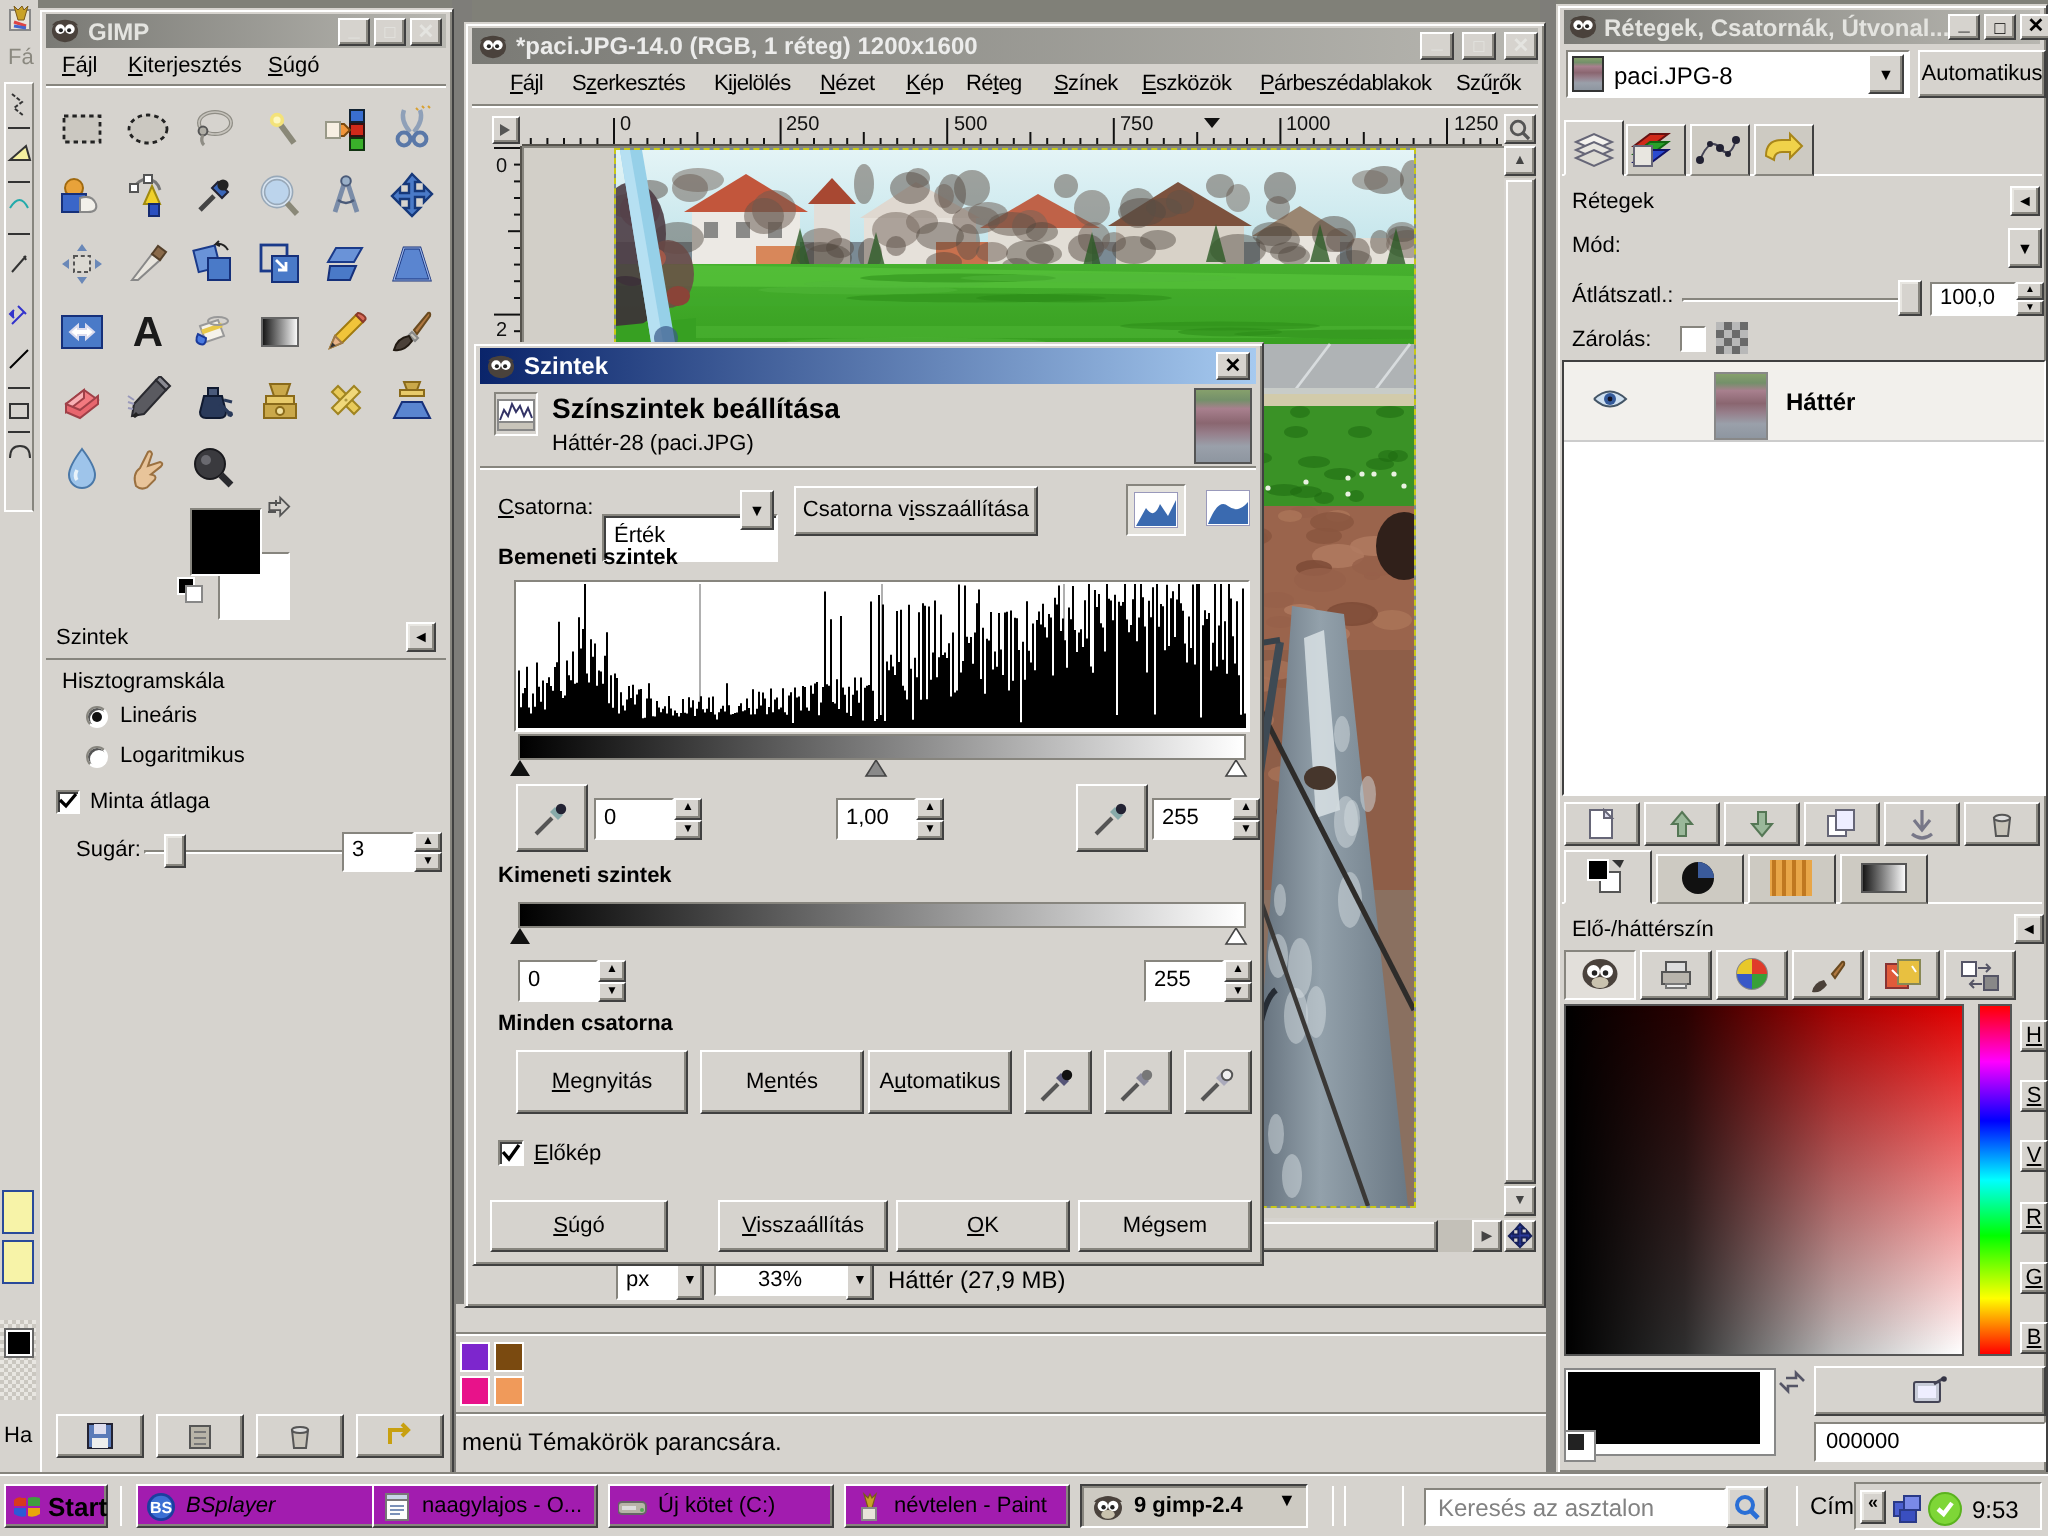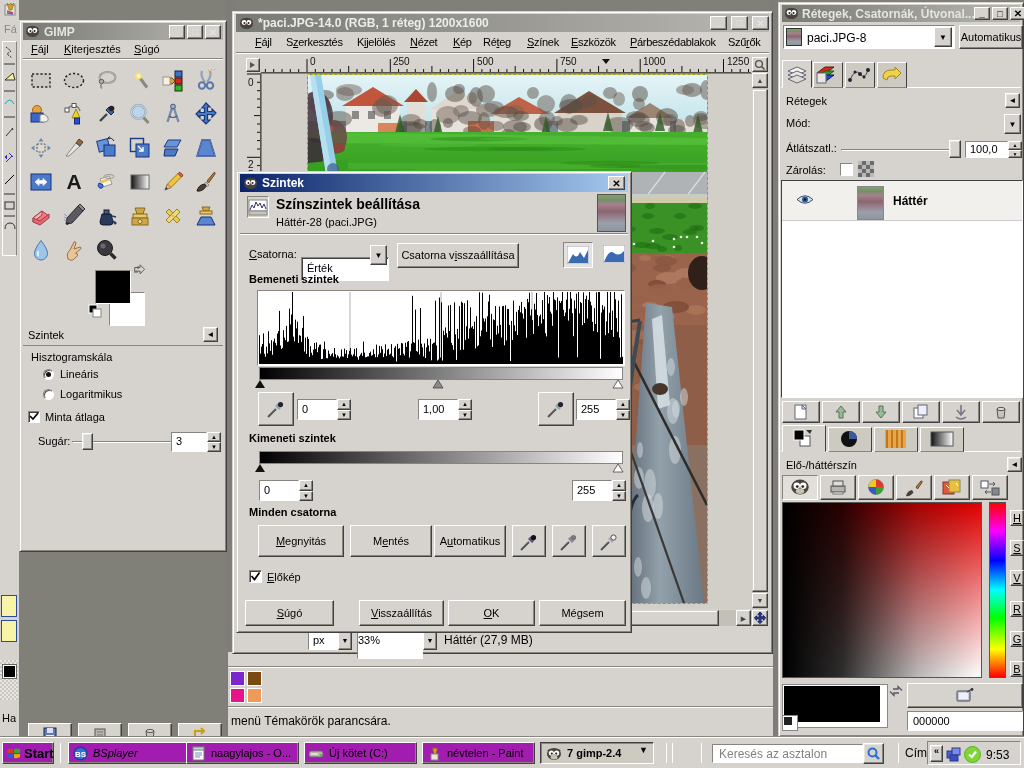--- a/index.html
+++ b/index.html
@@ -65,21 +65,21 @@
   <div class="abs" style="left:228px;top:652px;width:545px;height:85px;background:#d6d3ce;"></div>
   <div class="abs" style="left:228px;top:666px;width:545px;height:2px;border-top:1px solid #87857e;border-bottom:1px solid #fff;"></div>
   <div class="abs" style="left:230px;top:671px;width:15px;height:15px;background:#7d26cd;border:1px solid #fff;"></div>
   <div class="abs" style="left:247px;top:671px;width:15px;height:15px;background:#7a4a10;border:1px solid #fff;"></div>
   <div class="abs" style="left:230px;top:688px;width:15px;height:15px;background:#e8128a;border:1px solid #fff;"></div>
   <div class="abs" style="left:247px;top:688px;width:15px;height:15px;background:#f09a5a;border:1px solid #fff;"></div>
   <div class="abs" style="left:228px;top:706px;width:545px;height:2px;border-top:1px solid #87857e;border-bottom:1px solid #fff;"></div>
   <span class="abs" style="left:231px;top:714px;font-size:12px;">menü Témakörök parancsára.</span>
 </div>
 
-<div id="toolbox" class="abs win" style="left:19px;top:20px;width:208px;height:532px;">
+<div id="toolbox" class="abs win" style="left:19px;top:4px;width:208px;height:763px;">
   <div class="abs titlebar-i" style="left:3px;top:2px;right:3px;height:17px;">
     <svg class="abs" style="left:2px;top:1px" width="15" height="14" viewBox="0 0 16 15">
           <ellipse cx="8" cy="8" rx="7" ry="6" fill="#4a423c"></ellipse>
           <path d="M1 5 Q4 1 8 4 Q12 1 15 5" fill="#4a423c"></path>
           <circle cx="5.4" cy="7" r="2.6" fill="#fff"></circle>
           <circle cx="10.6" cy="7" r="2.6" fill="#fff"></circle>
           <circle cx="5.8" cy="7.6" r="1.1" fill="#222"></circle>
           <circle cx="10.2" cy="7.6" r="1.1" fill="#222"></circle>
         </svg>
     <span class="abs" style="left:21px;top:2px;font-size:12px;">GIMP</span>
@@ -753,21 +753,21 @@
   <div class="abs btn" style="left:519px;top:598px;width:16px;height:16px;"><svg width="14" height="14" style="margin-top:0px">
           <path d="M7 1 l2.2 2.2 h-1.4 v2.6 h2.6 v-1.4 L12.6 7 l-2.2 2.2 v-1.4 h-2.6 v2.6 h1.4 L7 12.6 l-2.2-2.2 h1.4 v-2.6 h-2.6 v1.4 L1.4 7 l2.2 -2.2 v1.4 h2.6 v-2.6 h-1.4 z" fill="#2a3a9a" stroke="#16205a"></path>
         </svg></div>
   <div class="abs btn" style="left:4px;top:598px;width:16px;height:16px;"><svg width="12" height="12" style="margin-top:1px">
           <rect x="2" y="2" width="8" height="8" fill="none" stroke="#a22" stroke-dasharray="2 1.4"></rect>
         </svg></div>
 
   <div class="abs" style="left:3px;top:617px;right:3px;height:23px;">
     <div class="abs sunkenlite" style="left:72px;top:2px;width:30px;height:19px;padding:2px 0 0 4px;">px</div>
     <div class="abs btn" style="left:102px;top:2px;width:14px;height:19px;font-size:7px;line-height:17px;">▼</div>
-    <div class="abs sunkenlite" style="left:121px;top:2px;width:66px;height:28px;padding:2px 0 0 0;text-align:left;">33%</div>
+    <div class="abs sunkenlite" style="left:121px;top:2px;width:66px;height:17px;padding:2px 0 0 0;text-align:center;">33%</div>
     <div class="abs btn" style="left:187px;top:2px;width:14px;height:19px;font-size:7px;line-height:17px;">▼</div>
     <span class="abs" style="left:208px;top:4px;font-size:12px;">Háttér (27,9 MB)</span>
   </div>
 </div>
 
 <div id="levels" class="abs win" style="left:236px;top:171px;width:396px;height:462px;">
   <div class="abs titlebar-a" style="left:3px;top:2px;right:3px;height:18px;">
     <svg class="abs" style="left:3px;top:2px" width="15" height="14" viewBox="0 0 16 15">
           <ellipse cx="8" cy="8" rx="7" ry="6" fill="#4a423c"></ellipse>
           <path d="M1 5 Q4 1 8 4 Q12 1 15 5" fill="#4a423c"></path>
@@ -1105,21 +1105,21 @@
   <div class="abs" style="left:540px;top:4px;width:114px;height:22px;border:1px solid;border-color:#404040 #ffffff #ffffff #404040;background:#cdcac2;box-shadow:inset 1px 1px 0 #87857e;">
     <svg class="abs" style="left:5px;top:3px" width="16" height="15" viewBox="0 0 16 15">
           <ellipse cx="8" cy="8" rx="7" ry="6" fill="#4a423c"></ellipse>
           <path d="M1 5 Q4 1 8 4 Q12 1 15 5" fill="#4a423c"></path>
           <circle cx="5.4" cy="7" r="2.6" fill="#fff"></circle>
           <circle cx="10.6" cy="7" r="2.6" fill="#fff"></circle>
           <circle cx="5.8" cy="7.6" r="1.1" fill="#222"></circle>
           <circle cx="10.2" cy="7.6" r="1.1" fill="#222"></circle>
           <ellipse cx="8" cy="11.2" rx="3.4" ry="2.2" fill="#c9c2ae"></ellipse>
         </svg>
-    <span class="abs" style="left:26px;top:4px;font-weight:bold;">7 gimp-2.4</span>
+    <span class="abs" style="left:26px;top:4px;font-weight:bold;">9 gimp-2.4</span>
     <span class="abs" style="left:98px;top:2px;font-size:9px;">▼</span>
   </div>
   <div class="abs" style="left:666px;top:5px;width:1px;height:20px;background:#87857e;border-right:1px solid #fff;"></div>
   <div class="abs" style="left:672px;top:5px;width:1px;height:20px;background:#87857e;border-right:1px solid #fff;"></div>
   <div class="abs" style="left:701px;top:5px;width:1px;height:20px;background:#87857e;border-right:1px solid #fff;"></div>
   <div class="abs sunkenlite" style="left:712px;top:6px;width:151px;height:19px;">
     <span class="abs" style="left:6px;top:2px;color:#828282;font-size:12px;">Keresés az asztalon</span>
   </div>
   <div class="abs raised" style="left:863px;top:5px;width:21px;height:21px;">
     <svg class="abs" style="left:3px;top:3px" width="13" height="13">

